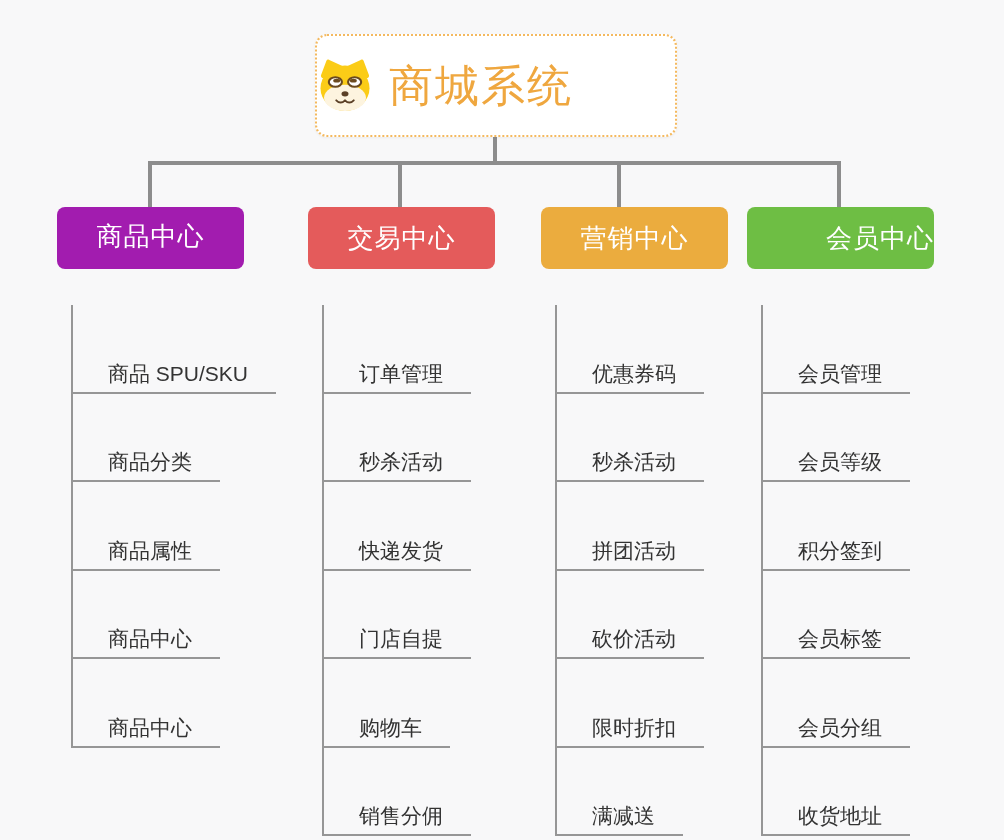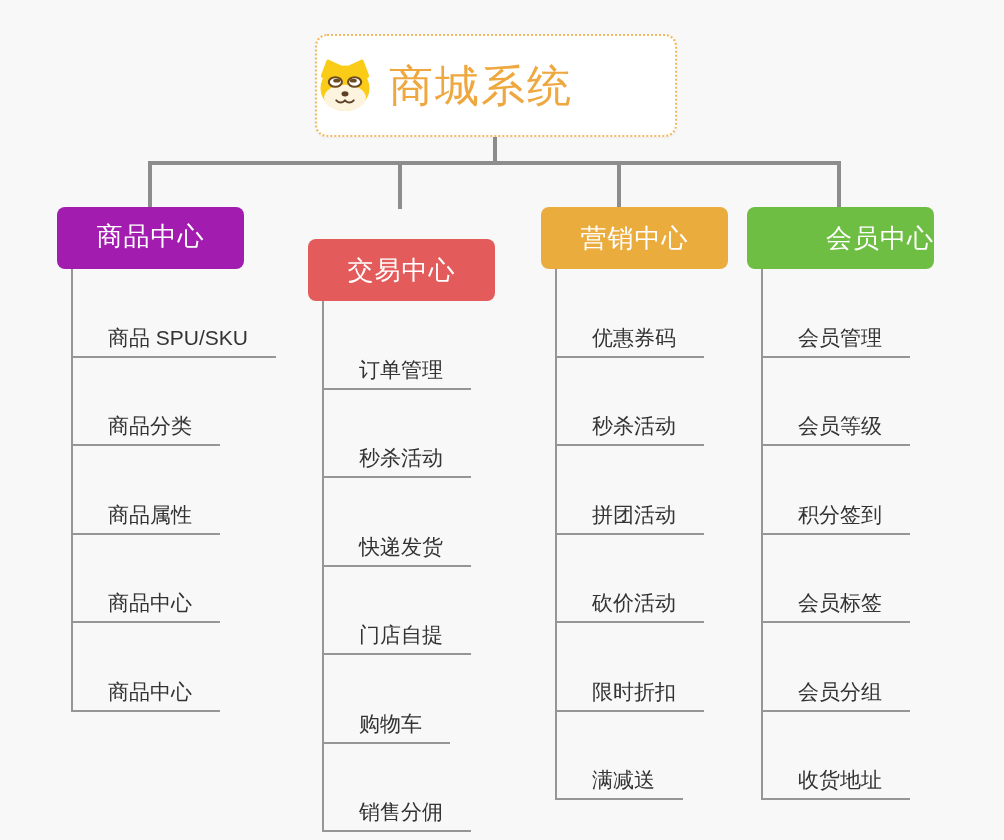--- a/index.html
+++ b/index.html
@@ -60,20 +60,21 @@
     font-size: 26px;
     line-height: 62px;
     text-align: center;
     letter-spacing: 1px;
     cursor: default;
   }
   .branch-items {
     margin-left: 14px;
     border-left: 2px solid #969696;
     width: max-content;
+    margin-top: 36px;
   }
   .branch-item {
     width: max-content;
     height: 88.5px;
     display: flex;
     align-items: flex-end;
     padding: 0 28px 4px 35px;
     border-bottom: 2px solid #969696;
     font-size: 21px;
     color: #333333;
@@ -122,21 +123,21 @@
     <div class="branch-items">
           <div class="branch-item">商品 SPU/SKU</div>
           <div class="branch-item">商品分类</div>
           <div class="branch-item">商品属性</div>
           <div class="branch-item">商品中心</div>
           <div class="branch-item">商品中心</div>
         </div>
   </div>
 
   <div class="branch-column" style="left: 308px;">
-    <div class="branch-header" style="background-color: rgb(228, 91, 91); margin-top: 32px;">交易中心</div>
+    <div class="branch-header" style="background-color: rgb(228, 91, 91);">交易中心</div>
     <div class="branch-items">
           <div class="branch-item">订单管理</div>
           <div class="branch-item">秒杀活动</div>
           <div class="branch-item">快递发货</div>
           <div class="branch-item">门店自提</div>
           <div class="branch-item">购物车</div>
           <div class="branch-item">销售分佣</div>
         </div>
   </div>
 

